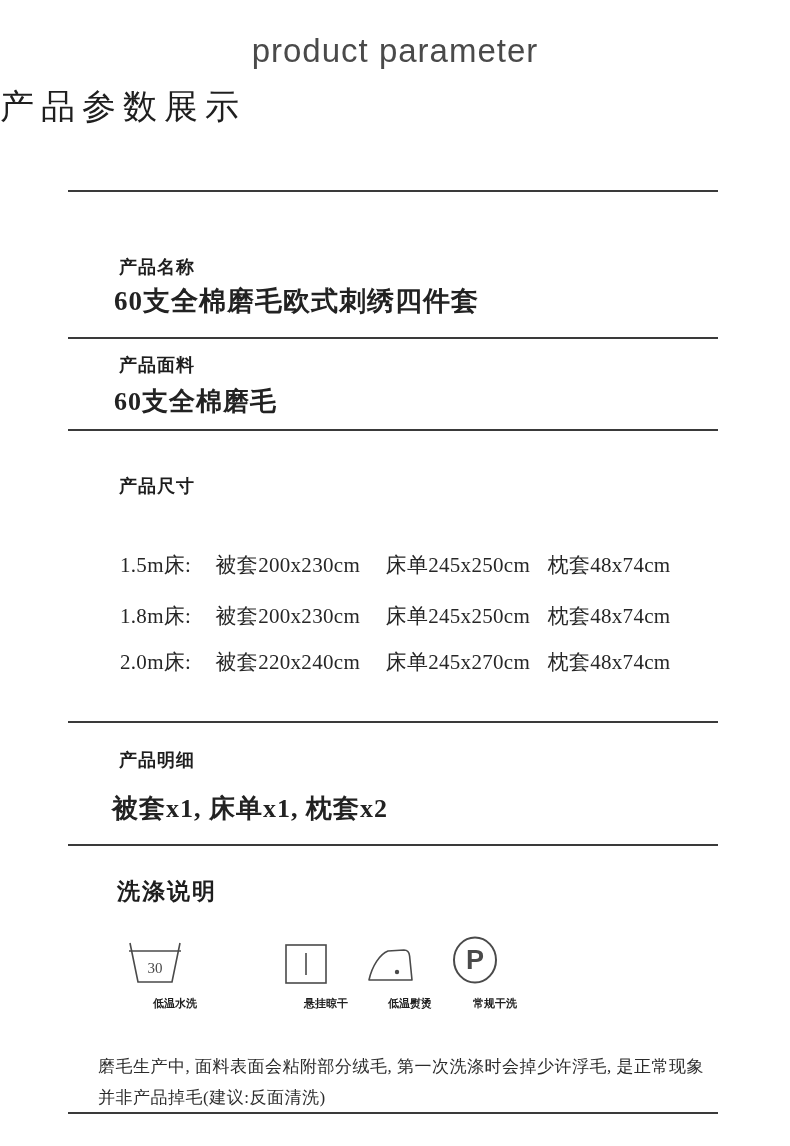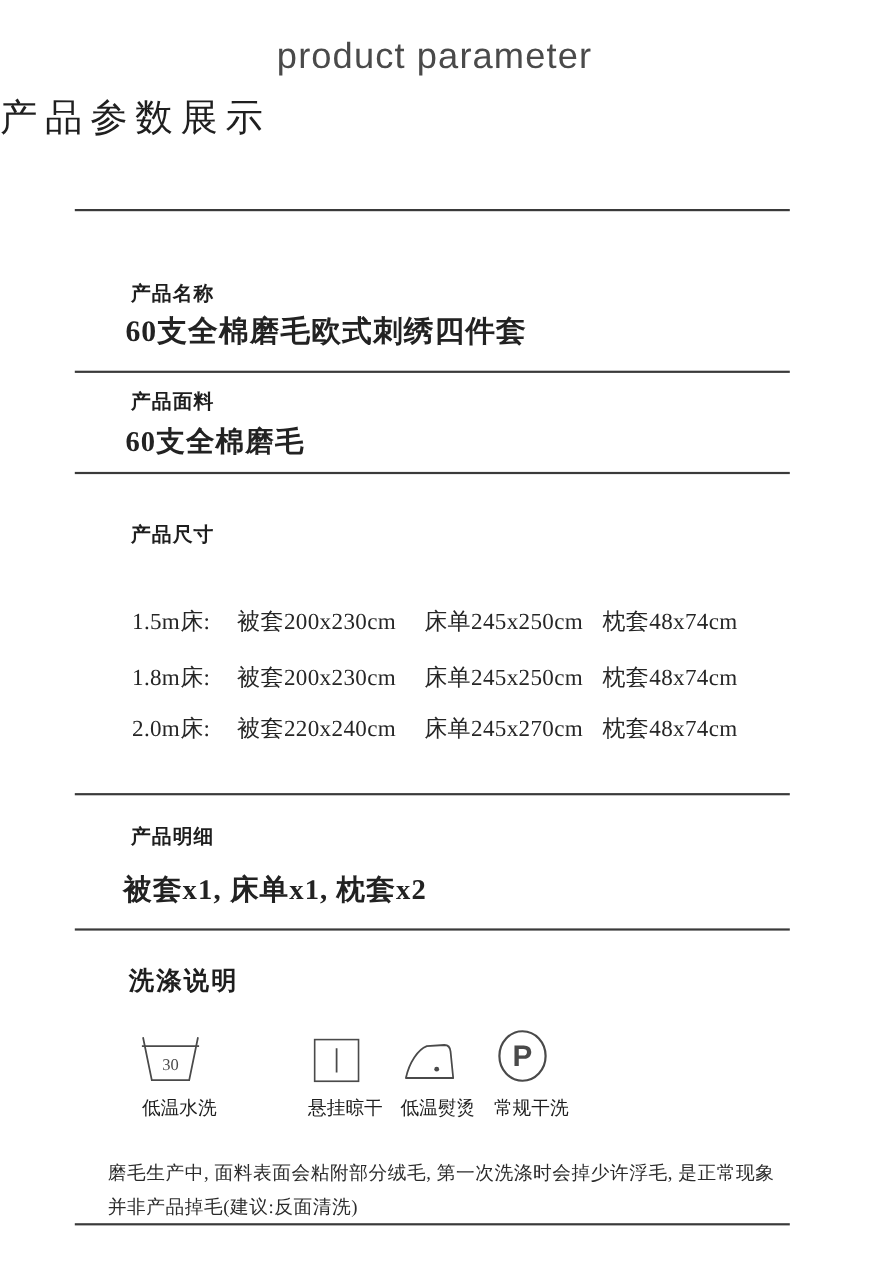--- a/index.html
+++ b/index.html
@@ -51,21 +51,21 @@
   .size-row .duvet{margin-right:20px}
   .size-row .sheet{margin-right:12px}
   .care-item{
     position:absolute;top:932px;width:84px;text-align:right;
   }
   .ci1{left:113px}.ci2{left:187px}.ci3{left:264px}.ci4{left:348px}.ci5{left:433px}
   .care-icon{
     height:52px;display:flex;align-items:flex-end;justify-content:center;
   }
   .care-label{
-    margin-top:12px;font-size:17px;font-weight:400;color:#1e1e1e;letter-spacing:0;
+    margin-top:12px;font-size:11px;font-weight:700;color:#1e1e1e;letter-spacing:0;
   }
   .note-line{
     position:absolute;left:98px;width:640px;
     font-size:17px;color:#2b2b2b;letter-spacing:0.5px;white-space:nowrap;
   }
   .n1{top:1055px}.n2{top:1086px}
   svg{display:block}
   .svg-num{font-family:"Liberation Serif","DejaVu Serif",serif;}
   .svg-p{font-family:"Liberation Sans","DejaVu Sans",sans-serif;font-weight:700;}
 </style>

